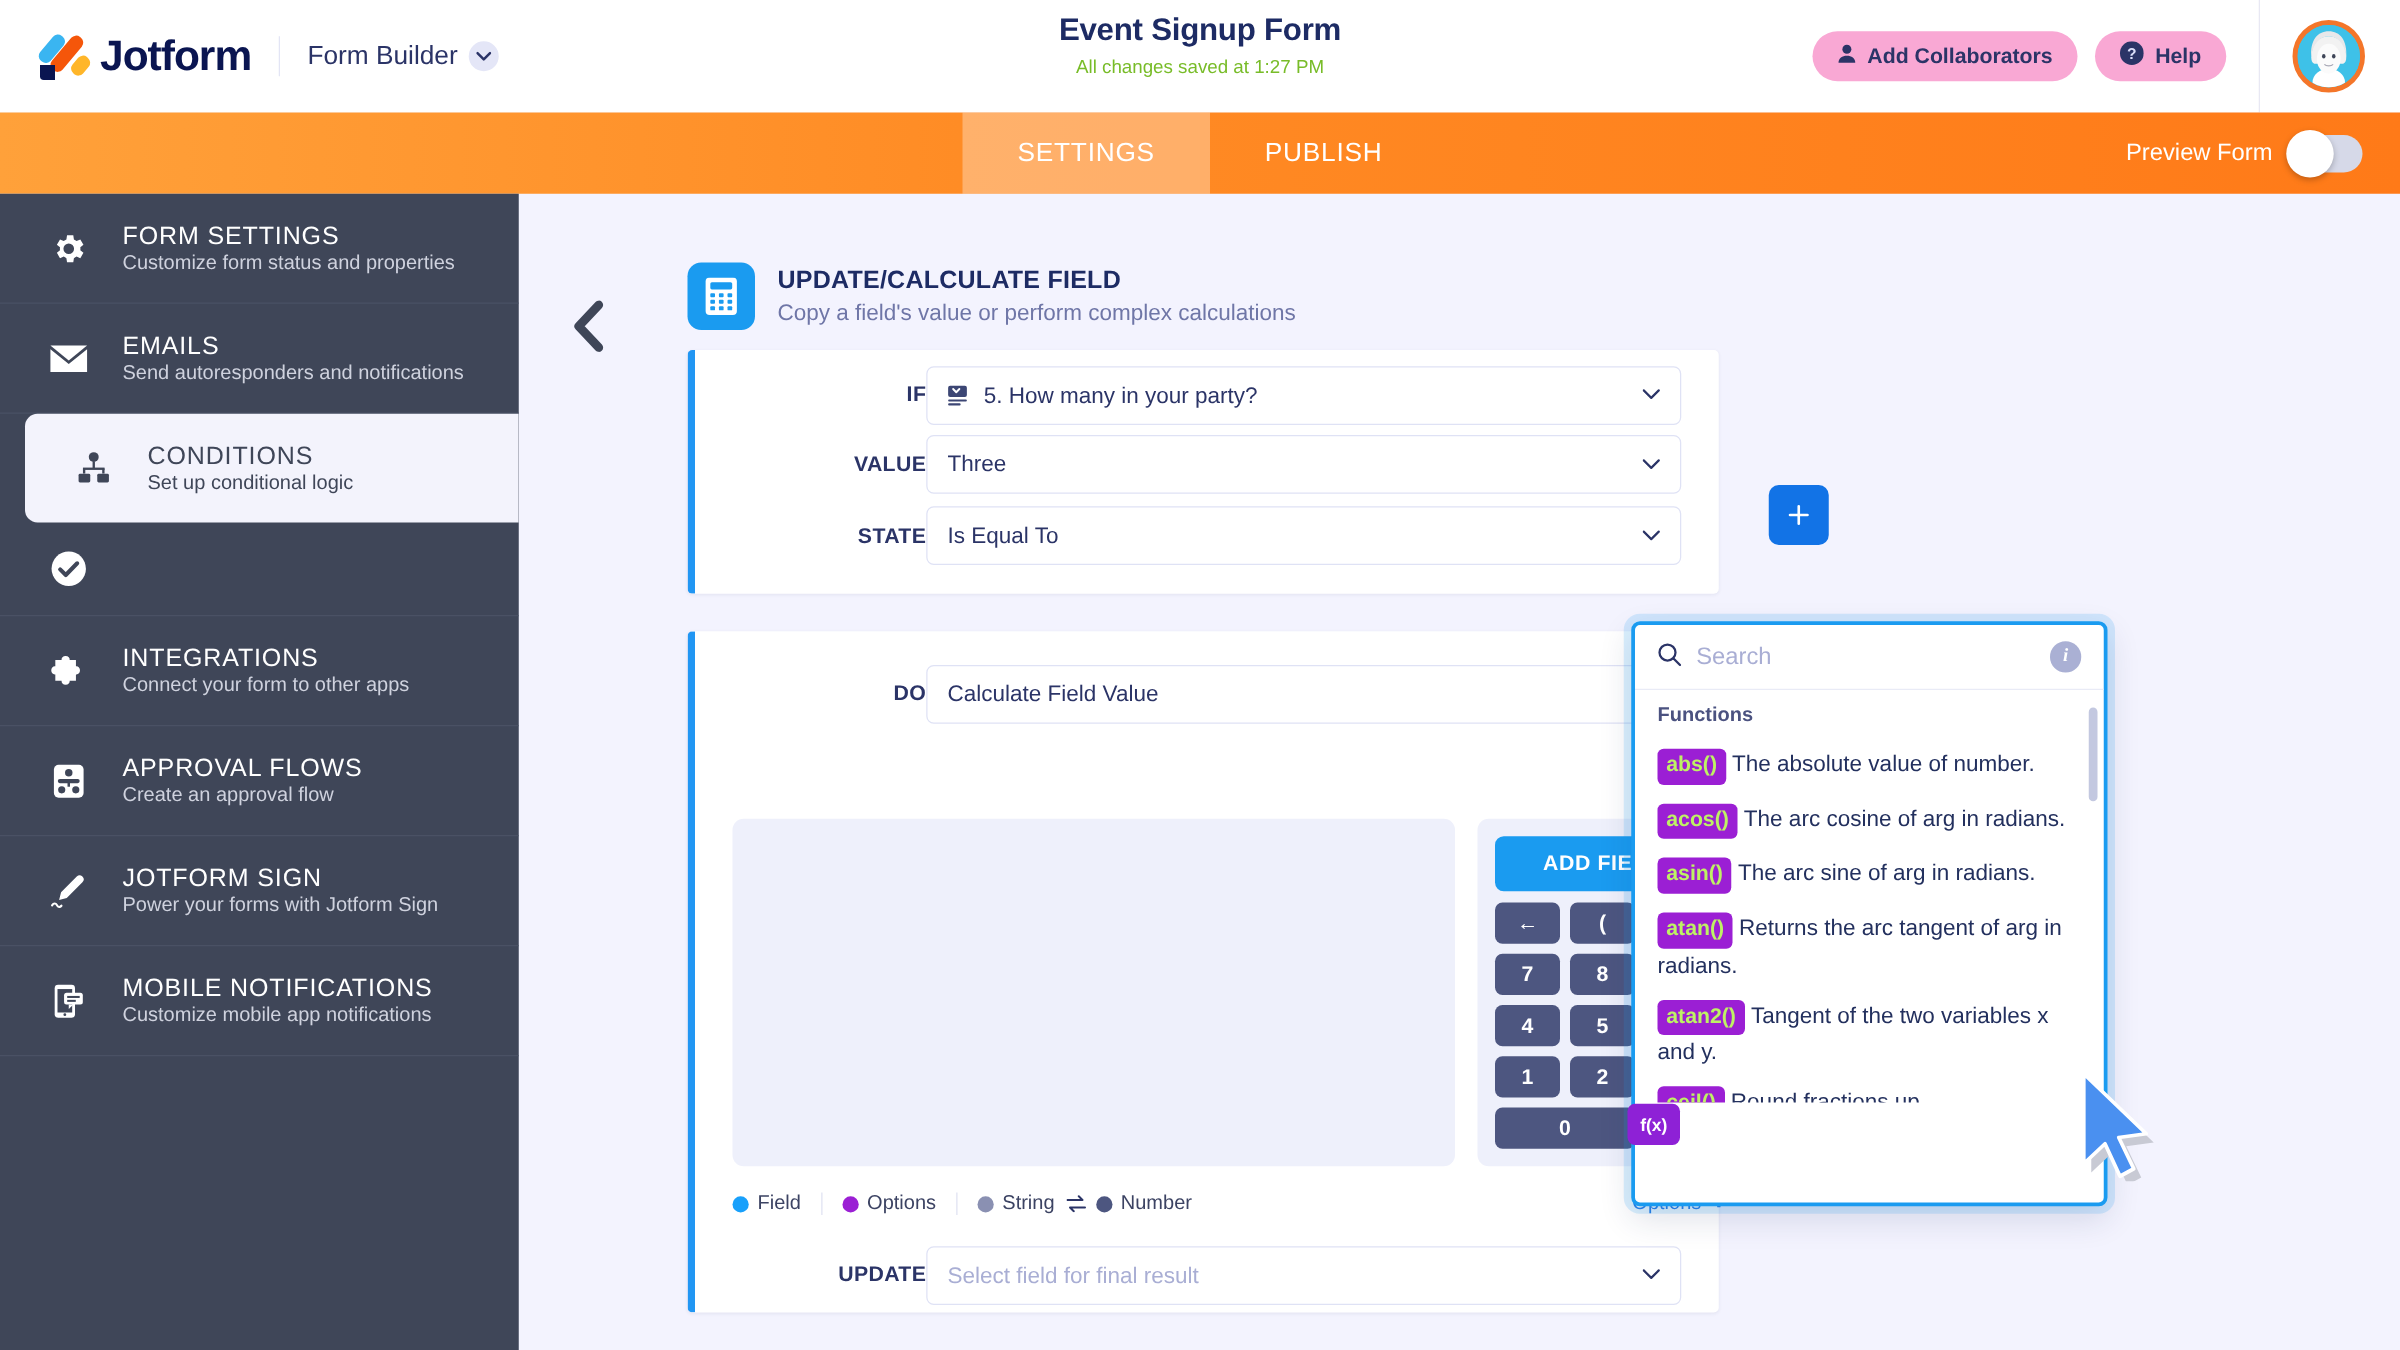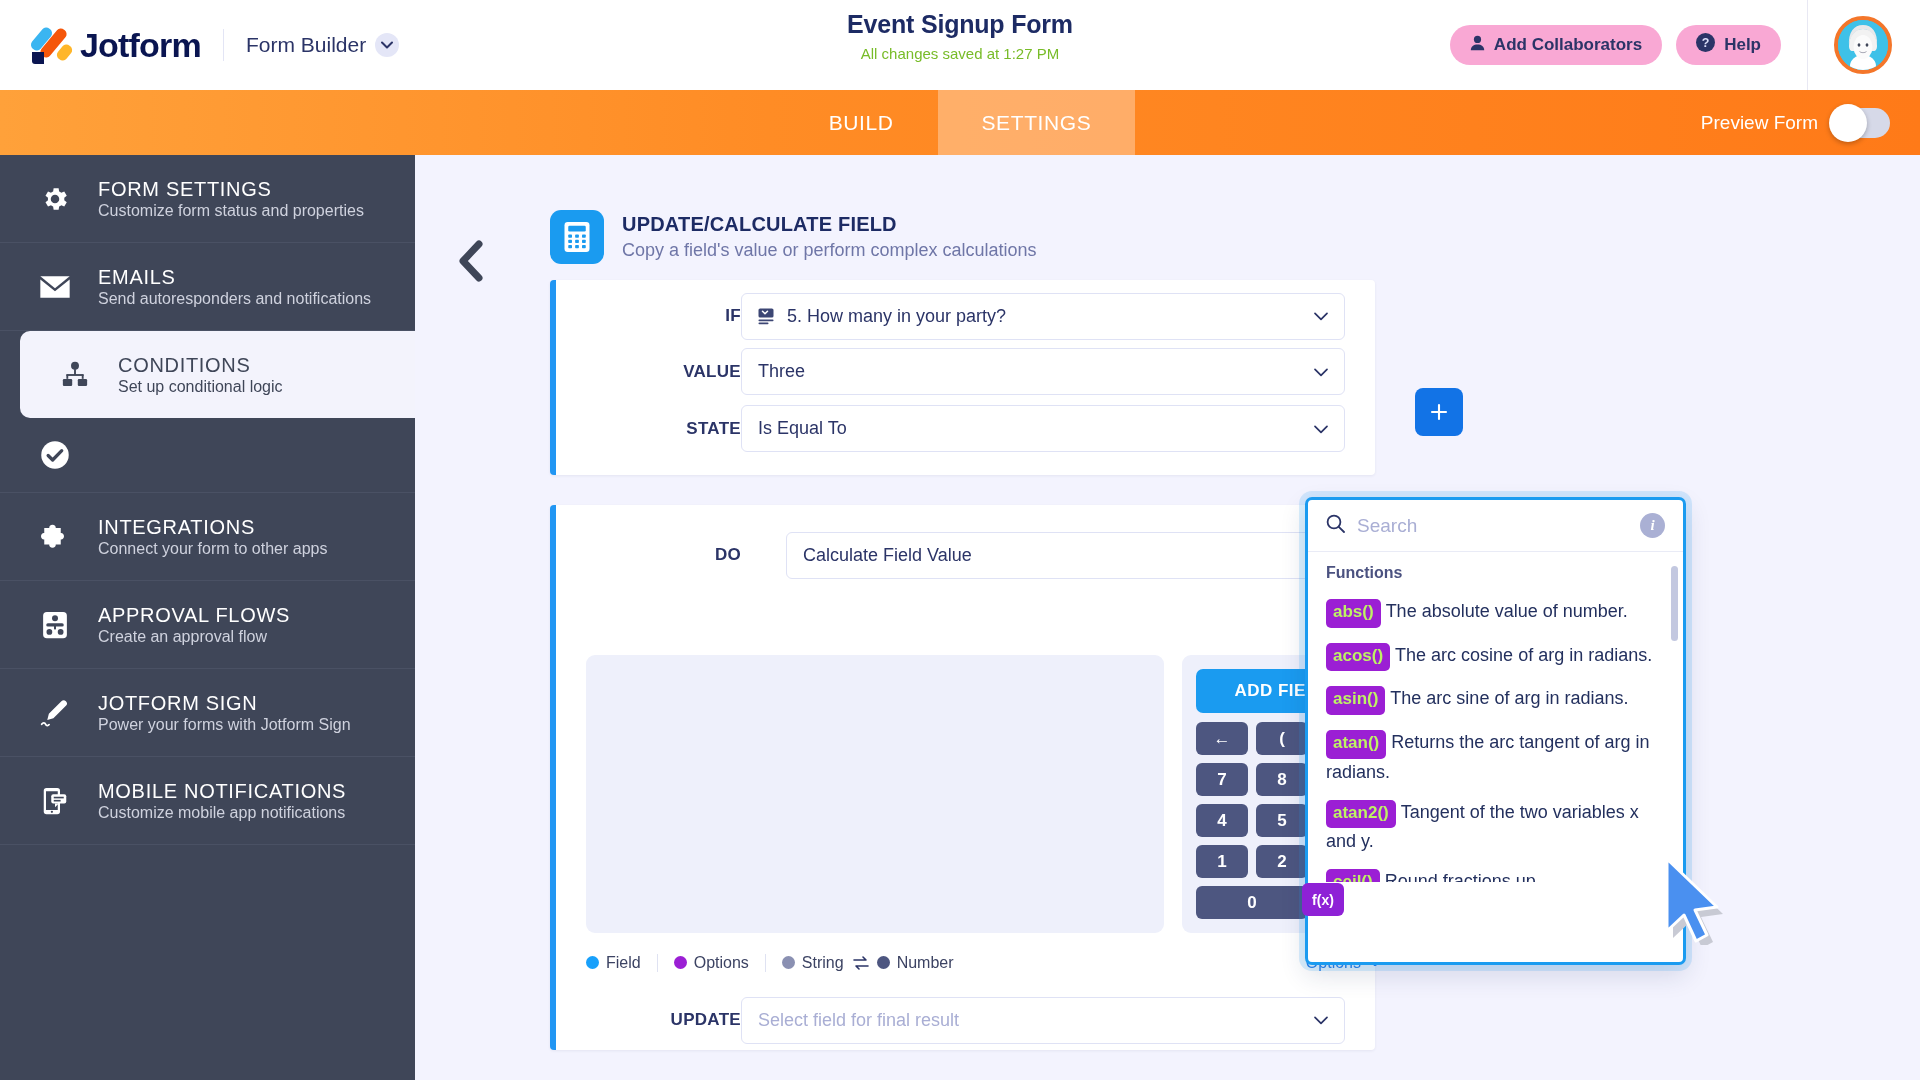--- a/index.html
+++ b/index.html
@@ -334,22 +334,22 @@
             <path d="M21.5 31.5c1.5 1.6 5.5 1.6 7 0" stroke="#a8a8b5" stroke-width="1" fill="none"></path>
             <path d="M11 26c1-12 8-17 14-17s13 5 14 17c1-14-5-21-14-21S10 12 11 26z" fill="#e8e8ea"></path>
           </svg>
         </div>
       </div>
     </div>
   </div>
 
   <div class="navbar">
     <div class="nav-tabs">
-      <button class="nav-tab">BUILD</button>
       <button class="nav-tab active">SETTINGS</button>
+      <button class="nav-tab">PUBLISH</button>
     </div>
     <div class="preview-wrap">
       <span class="preview-label">Preview Form</span>
       <div class="toggle">
           <div class="knob"></div>
         </div>
     </div>
   </div>
 
   <div class="sidebar">
@@ -543,21 +543,21 @@
       </div>
     </div>
 
     <button class="plus-btn">
       <svg width="20" height="20" viewBox="0 0 20 20">
           <path d="M10 3v14M3 10h14" stroke="#fff" stroke-width="2.1" stroke-linecap="round"></path>
         </svg>
     </button>
 
     <div class="card do-card">
-      <div class="row" style="height:100px;gap:45px;">
+      <div class="row" style="height:100px;">
         <div class="lbl">DO</div>
         <div class="select">
           <span class="val">Calculate Field Value</span>
           <span class="caret">
             <svg width="14" height="9" viewBox="0 0 14 9">
                 <path d="M1 1.3L7 7.3L13 1.3" stroke="#2b3467" stroke-width="1.7" fill="none" stroke-linecap="round" stroke-linejoin="round"></path>
               </svg>
           </span>
         </div>
       </div>

